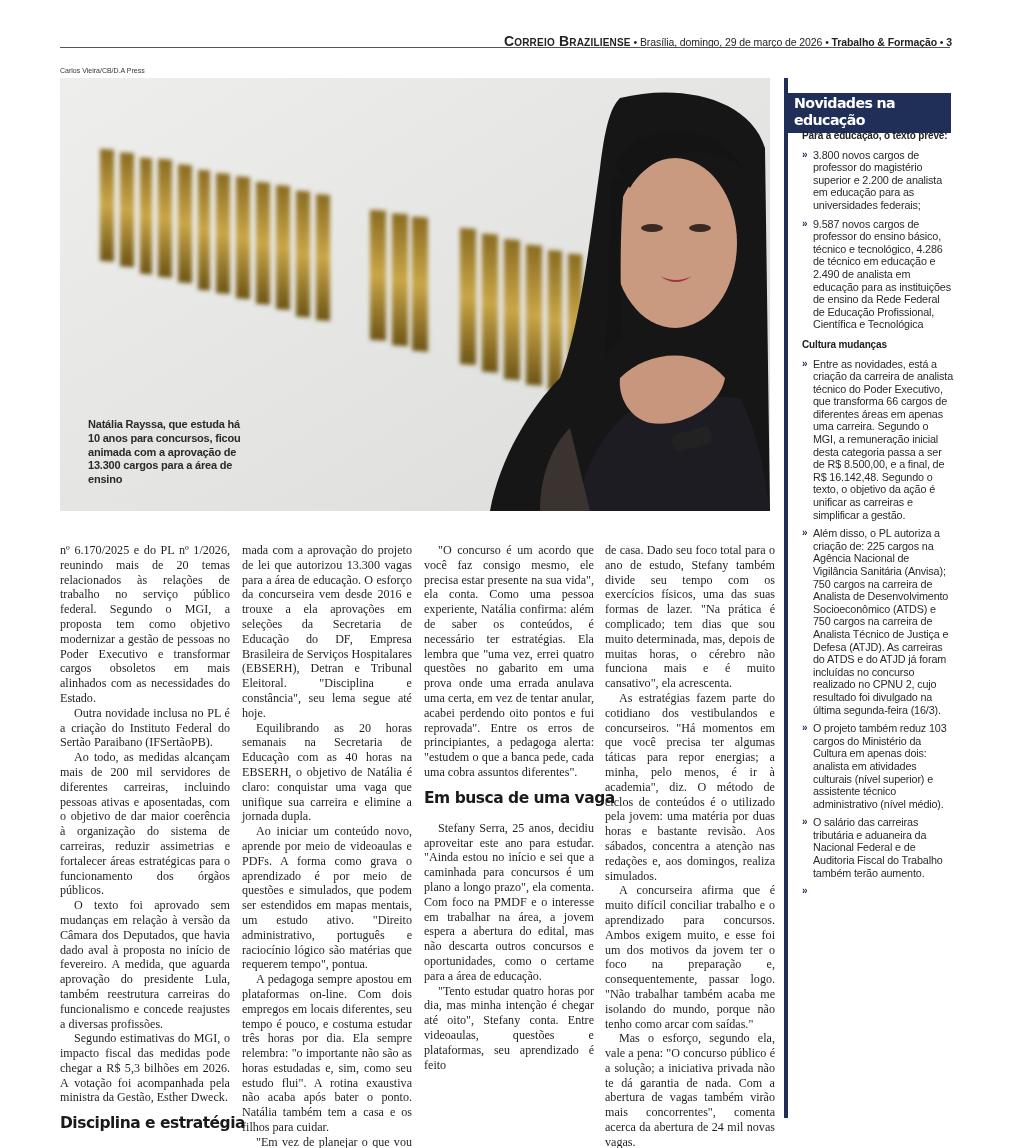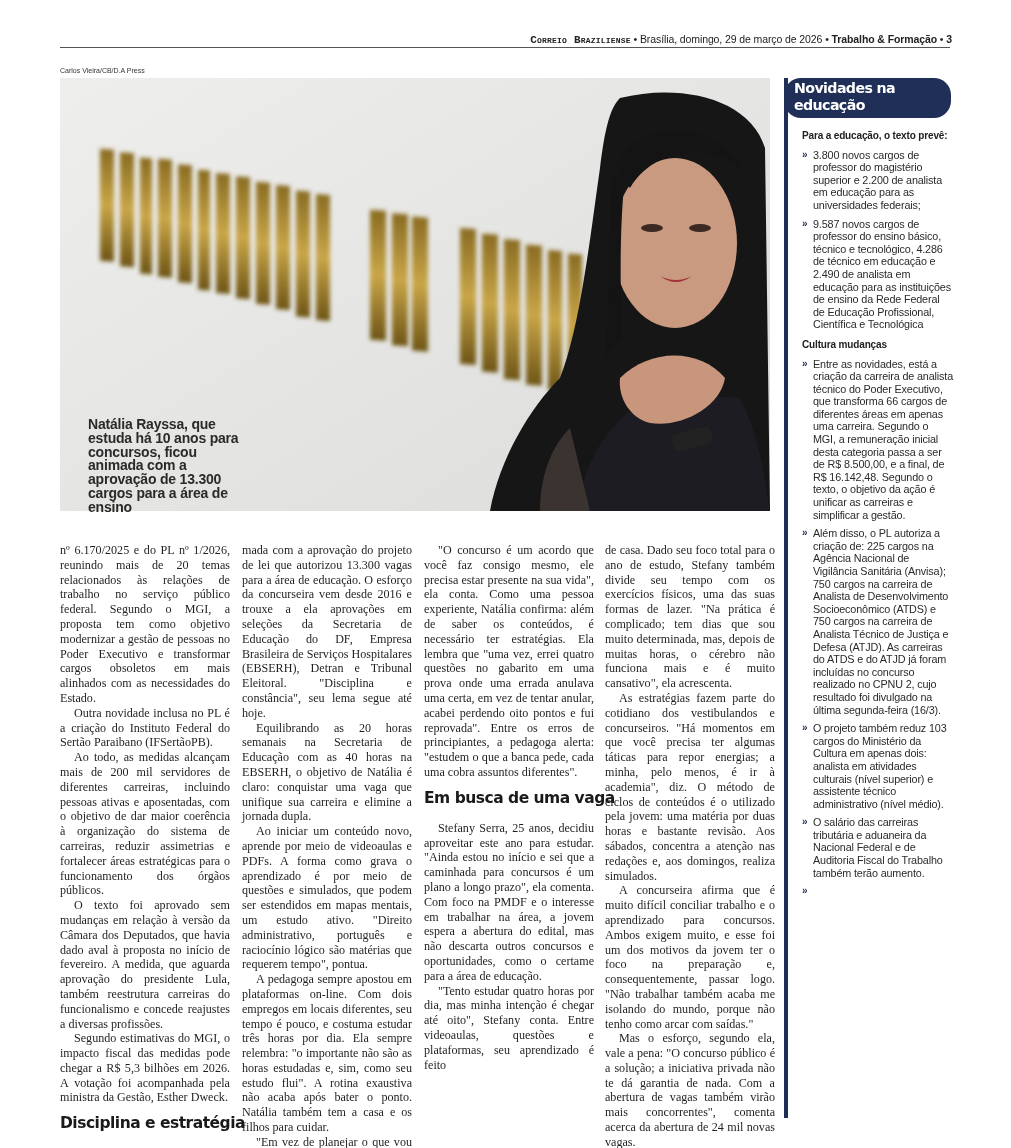--- a/index.html
+++ b/index.html
@@ -1,41 +1,41 @@
 <!DOCTYPE html>
 <html><head>
 <meta charset="utf-8">
 <style>
   html, body { margin: 0; padding: 0; background: #ffffff; }
   body { width: 1011px; height: 1148px; position: relative; overflow: hidden; font-family: "DejaVu Serif", serif; color: #1d1d1d; }
 
   .header-rule { position: absolute; left: 60px; top: 47px; width: 890px; height: 1px; background: #555; }
   .header { position: absolute; right: 59px; top: 33px; font-family: "Liberation Sans", sans-serif; font-size: 10.5px; color: #222; white-space: nowrap; letter-spacing: -0.1px; }
-  .header .brand { font-family: Liberation Mono, monospace; font-weight: bold; font-variant: small-caps; font-size: 11px; letter-spacing: 0.2px; margin-top: 44px; }
+  .header .brand { font-family: Liberation Sans, sans-serif; font-weight: bold; font-variant: small-caps; font-size: 14px; letter-spacing: 0.2px; margin-top: 44px; }
   .header .section { font-weight: bold; }
   .header .page { font-weight: bold; }
 
   .credit { position: absolute; left: 60px; top: 67px; font-family: "Liberation Sans", sans-serif; font-size: 7px; color: #333; }
 
   .photo { position: absolute; left: 60px; top: 78px; width: 710px; height: 433px; overflow: hidden; background: #e6e6e4; }
   .photo svg { display: block; }
-  .caption { position: absolute; left: 88px; top: 418px; width: 160px; font-family: "Liberation Sans", sans-serif; font-weight: bold; font-size: 14px; line-height: 13.8px; color: #2a2a2a; letter-spacing: -0.2px; }
+  .caption { position: absolute; left: 88px; top: 418px; width: 160px; font-family: "Liberation Sans", sans-serif; font-weight: bold; font-size: 11px; line-height: 13.8px; color: #2a2a2a; letter-spacing: -0.2px; }
 
   .col { position: absolute; top: 543px; width: 170px; font-family: "Liberation Serif", serif; font-size: 12.1px; line-height: 14.8px; text-align: justify; color: #1f1f1f; hyphens: manual; }
   .col p { margin: 0; text-indent: 14px; }
   .col p.noind { text-indent: 0; }
   .col1 { left: 60px; }
   .col2 { left: 242px; }
   .col3 { left: 424px; }
   .col4 { left: 605px; }
   .subhead { font-family: "DejaVu Sans", sans-serif; font-weight: bold; font-size: 15.5px; line-height: 20px; margin: 8px 0 13px 0; letter-spacing: -0.5px; text-indent: 0; text-align: left; color: #1a1a1a; white-space: nowrap; }
 
   .sidebar { position: absolute; left: 784px; top: 78px; width: 167px; height: 1040px; }
   .sidebar .bar { position: absolute; left: 0; top: 0; width: 4px; height: 1040px; background: #1f2f57; }
-  .sidebar .title { position: absolute; left: 0; top: 0; width: 167px; height: 40px; background: #1f2f57; color: #fff; font-family: "DejaVu Sans", sans-serif; font-weight: bold; font-size: 14.2px; line-height: 17px; padding: 2px 0 0 10px; box-sizing: border-box; letter-spacing: -0.6px; border-radius: 17px; }
+  .sidebar .title { position: absolute; left: 0; top: 15px; width: 167px; height: 40px; background: #1f2f57; color: #fff; font-family: "DejaVu Sans", sans-serif; font-weight: bold; font-size: 14.2px; line-height: 17px; padding: 2px 0 0 10px; box-sizing: border-box; letter-spacing: -0.6px; }
   .sidebar .body { position: absolute; left: 18px; top: 52px; width: 152px; font-family: "Liberation Sans", sans-serif; font-size: 10.8px; line-height: 12.6px; color: #2a2a2a; letter-spacing: -0.15px; }
   .sidebar h4 { margin: 0 0 6px 0; font-size: 10px; line-height: 12.6px; font-weight: bold; color: #222; }
   .sidebar ul { list-style: none; margin: 0 0 8px 0; padding: 0; }
   .sidebar li { position: relative; padding-left: 11px; margin-bottom: 6px; }
   .sidebar li .bullet { position: absolute; left: 0; top: 0; font-weight: bold; color: #1f2f57; font-size: 10px; }
 </style>
 </head>
 <body>
 
 <div class="header">

